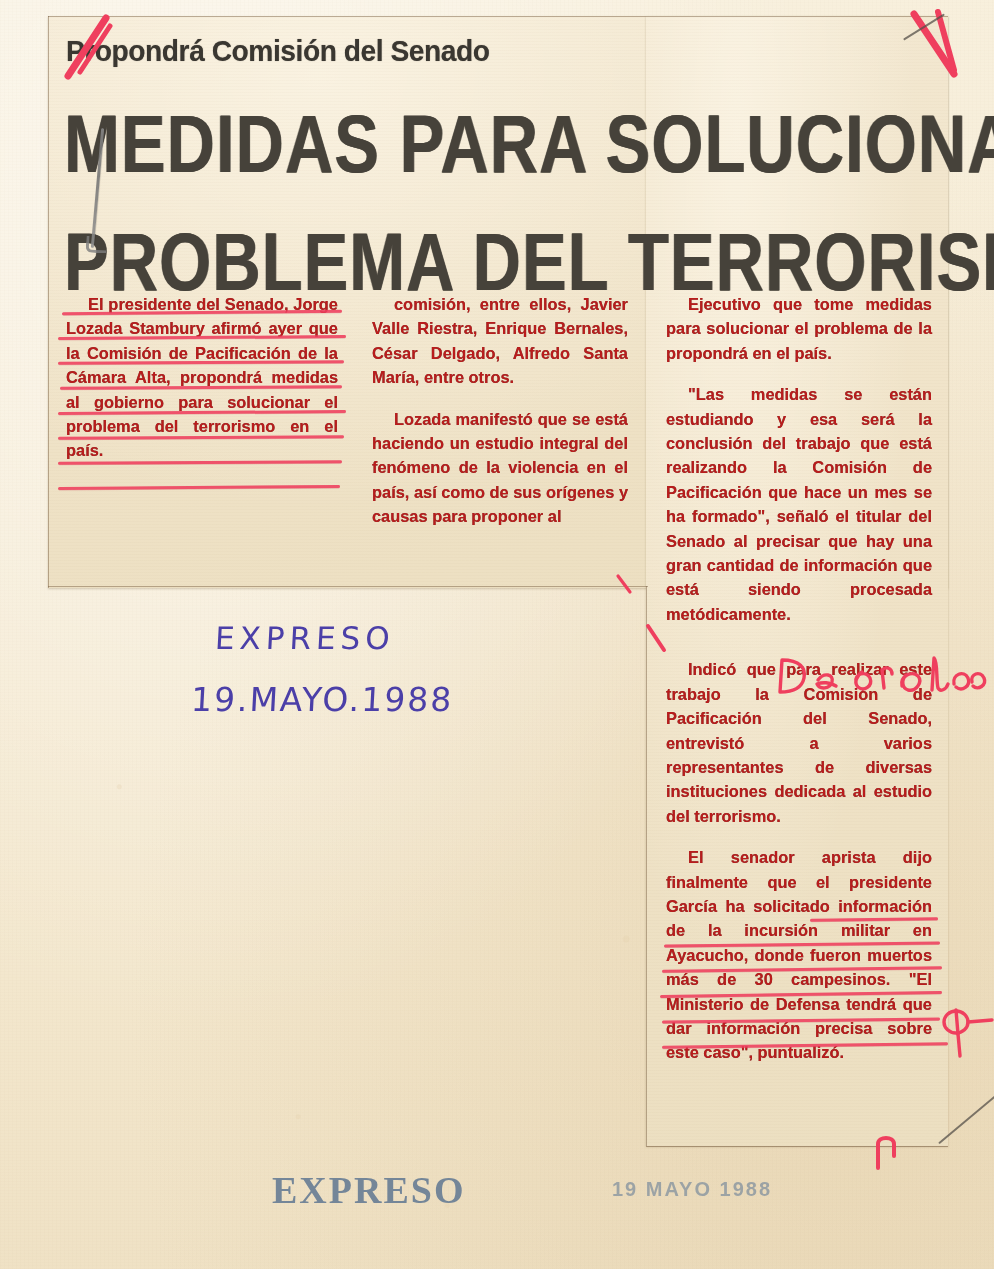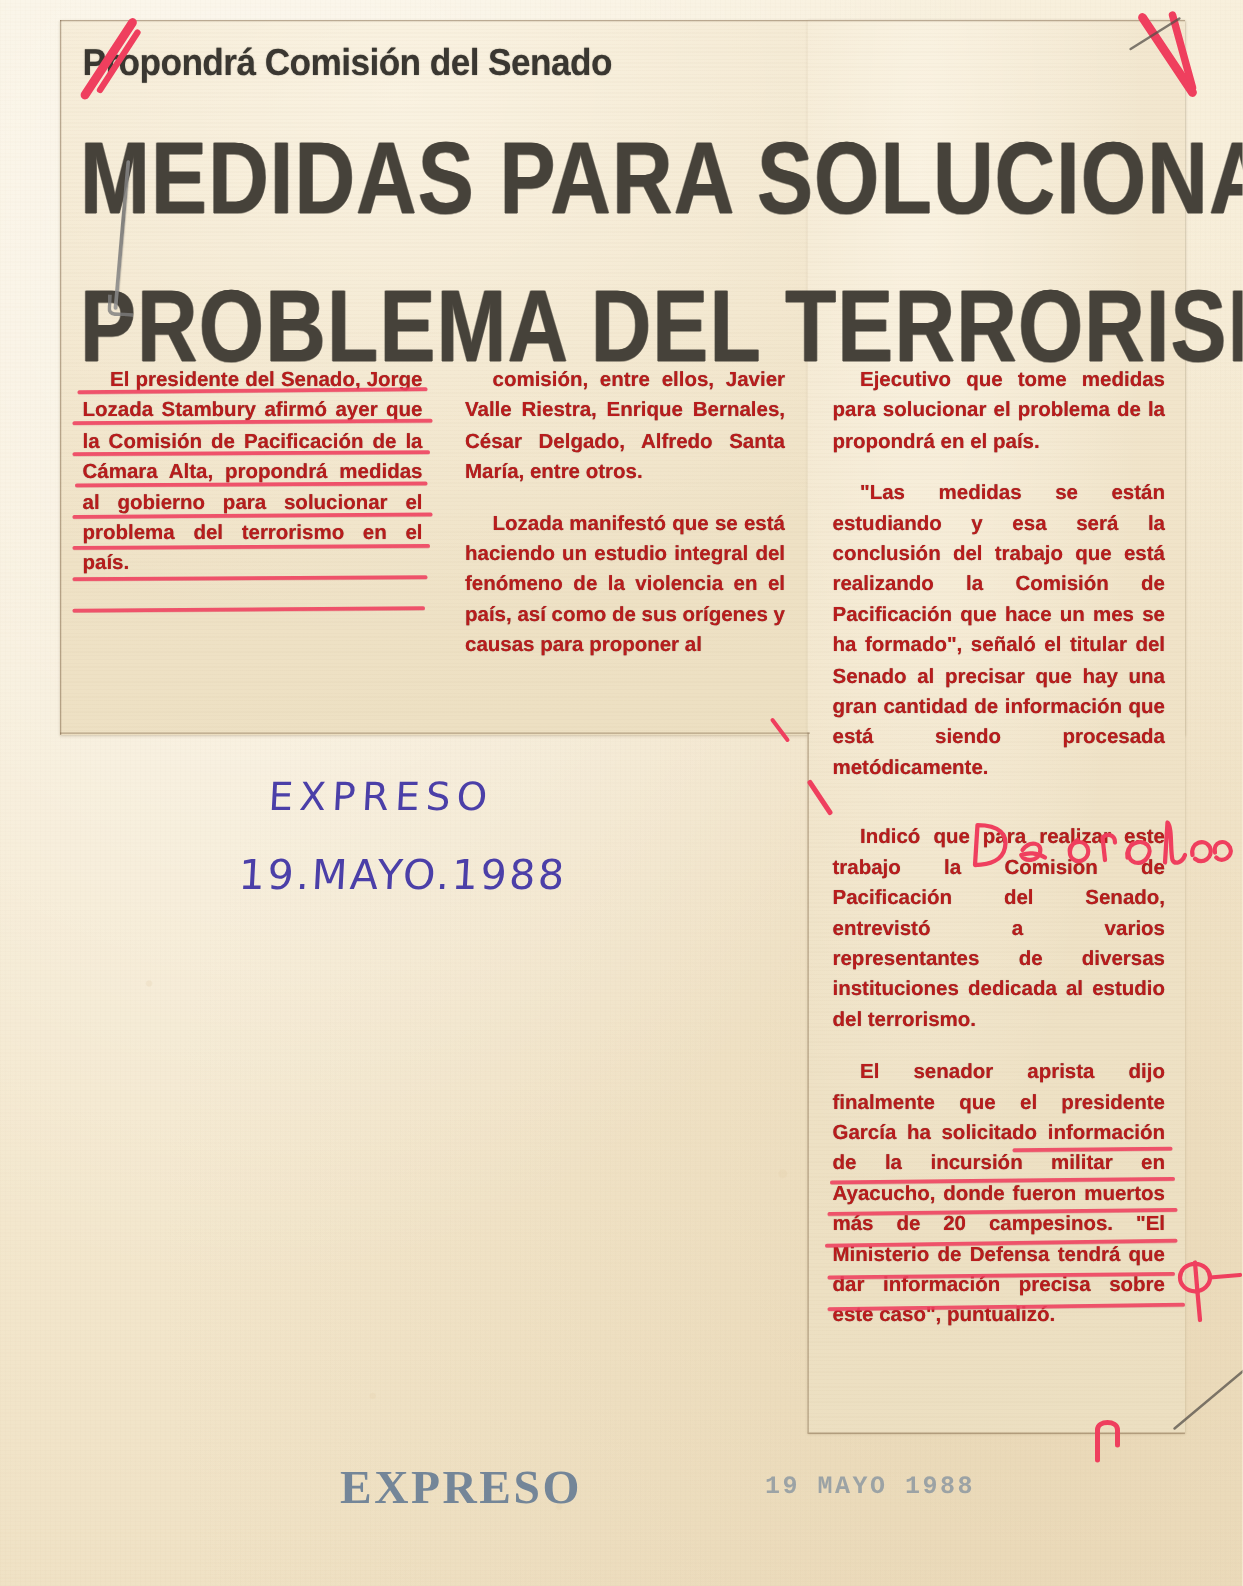--- a/index.html
+++ b/index.html
@@ -137,21 +137,21 @@
 
   
   #stampName{
     position:absolute;left:272px;top:1168px;
     font-family:"Liberation Serif", serif;
     font-weight:700;font-size:38px;letter-spacing:2px;
     color:#5a7390;opacity:.82;
   }
   #stampDate{
     position:absolute;left:612px;top:1178px;
-    font-family:Liberation Mono, monospace;
+    font-family:Liberation Sans, sans-serif;
     font-weight:700;font-size:20px;letter-spacing:2px;
     color:#6d8299;opacity:.62;
     filter:blur(.25px);
   }
 
   
   #staple{
     position:absolute;left:96px;top:128px;width:3px;height:120px;
     background:linear-gradient(180deg,#8b8b8b,#6f6f6f 40%,#8f8f8f);
     transform:rotate(5deg);border-radius:2px;opacity:.85;
@@ -194,21 +194,21 @@
 <div class="col" id="col2">
   <p>comisión, entre ellos, Javier Valle Riestra, Enrique Bernales, César Delgado, Alfredo Santa María, entre otros.</p>
   <p>Lozada manifestó que se está haciendo un estudio integral del fenómeno de la violencia en el país, así como de sus orígenes y causas para proponer al</p>
 </div>
 
 <div class="col" id="col3">
   <p>Ejecutivo que tome medidas para solucionar el problema de la propondrá en el país.</p>
   <p>"Las medidas se están estudiando y esa será la conclusión del trabajo que está realizando la Comisión de Pacificación que hace un mes se ha formado", señaló el titular del Senado al precisar que hay una gran cantidad de información que está siendo procesada metódicamente.</p>
   <div class="gap"></div>
   <p>Indicó que para realizar este trabajo la Comisión de Pacificación del Senado, entrevistó a varios representantes de diversas instituciones dedicada al estudio del terrorismo.</p>
-  <p>El senador aprista dijo finalmente que el presidente García ha solicitado información de la incursión militar en Ayacucho, donde fueron muertos más de 20 campesinos. "El Ministerio de Defensa tendrá que dar información precisa sobre este caso", puntualizó.</p>
+  <p>El senador aprista dijo finalmente que el presidente García ha solicitado información de la incursión militar en Ayacucho, donde fueron muertos más de 30 campesinos. "El Ministerio de Defensa tendrá que dar información precisa sobre este caso", puntualizó.</p>
 </div>
 
 <div class="ul" style="left:62px;top:311px;width:280px;transform:rotate(-0.5deg);"></div>
 <div class="ul" style="left:58px;top:336px;width:288px;transform:rotate(-0.4deg);"></div>
 <div class="ul" style="left:58px;top:361px;width:286px;transform:rotate(-0.3deg);"></div>
 <div class="ul" style="left:60px;top:386px;width:282px;transform:rotate(-0.3deg);"></div>
 <div class="ul" style="left:58px;top:411px;width:288px;transform:rotate(-0.4deg);"></div>
 <div class="ul" style="left:58px;top:436px;width:286px;transform:rotate(-0.3deg);"></div>
 <div class="ul" style="left:58px;top:461px;width:284px;transform:rotate(-0.3deg);"></div>
 <div class="ul" style="left:58px;top:486px;width:282px;transform:rotate(-0.4deg);"></div>

